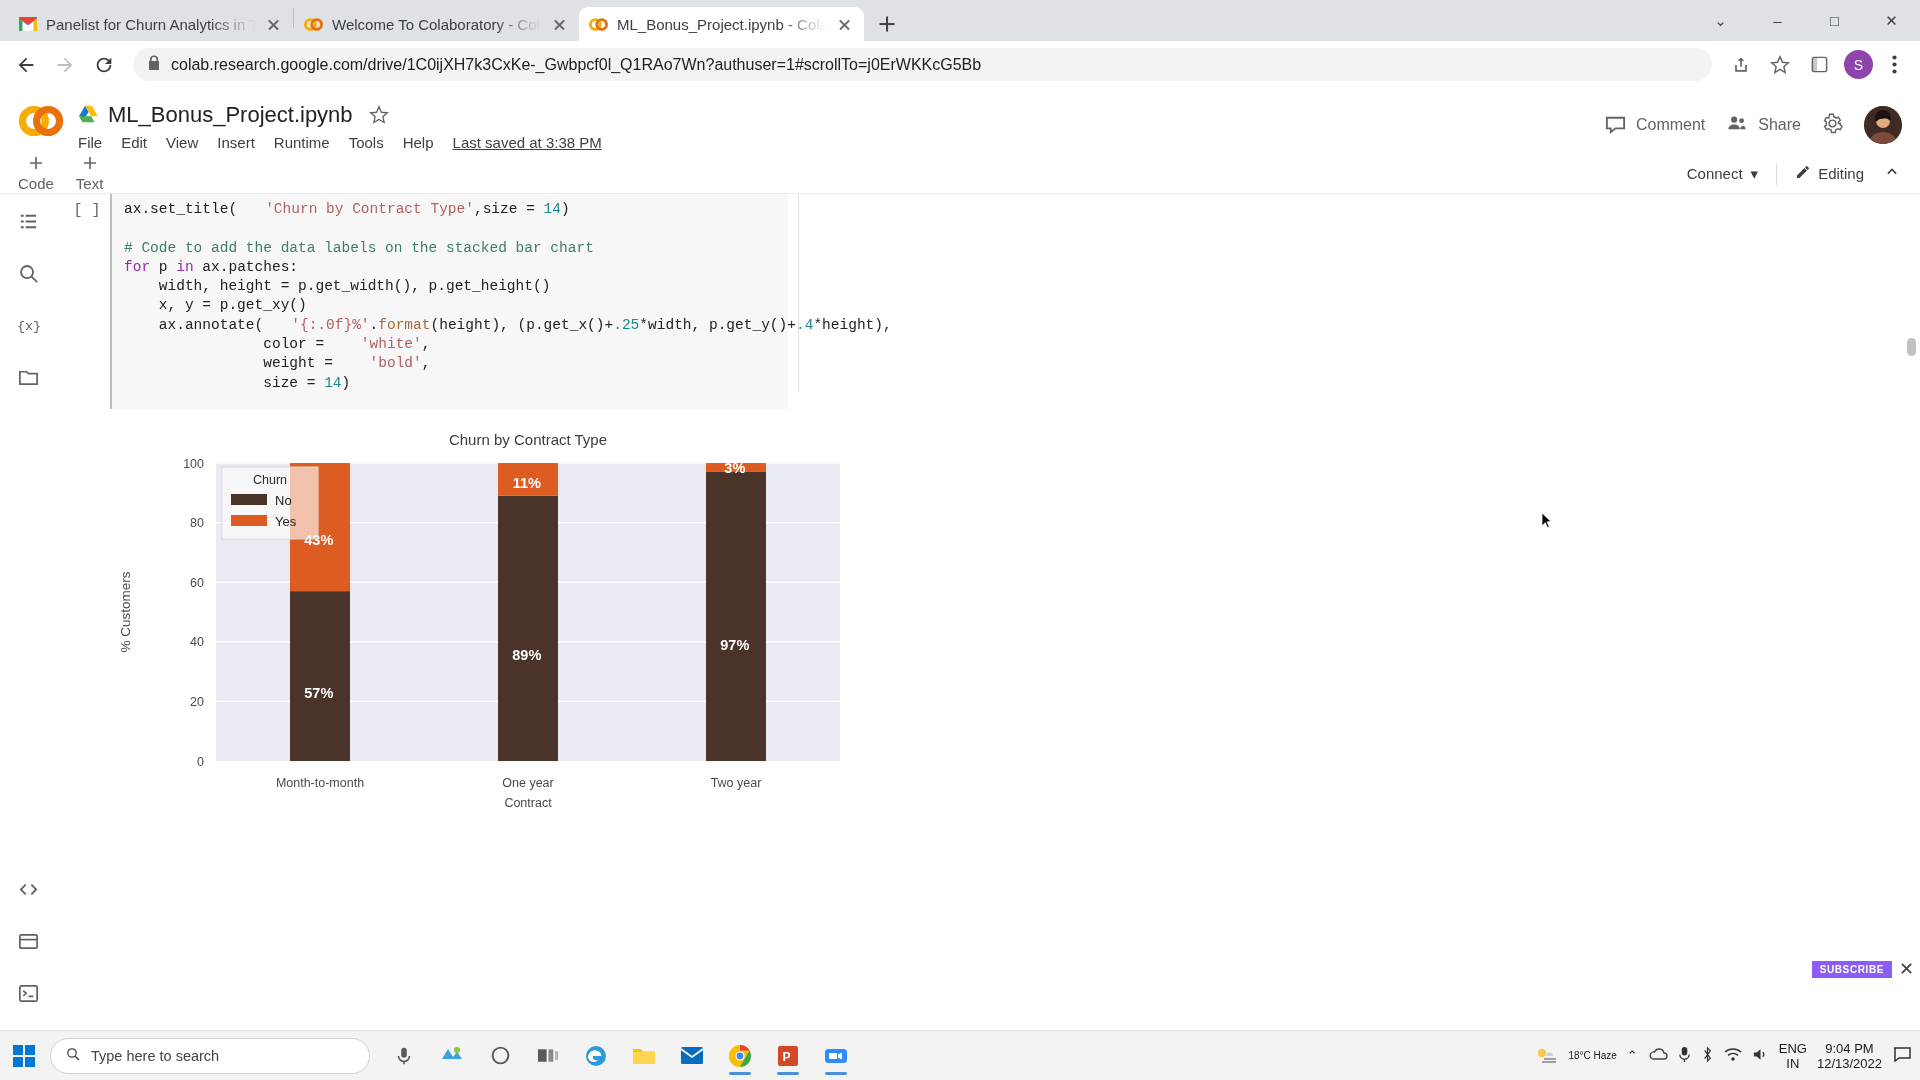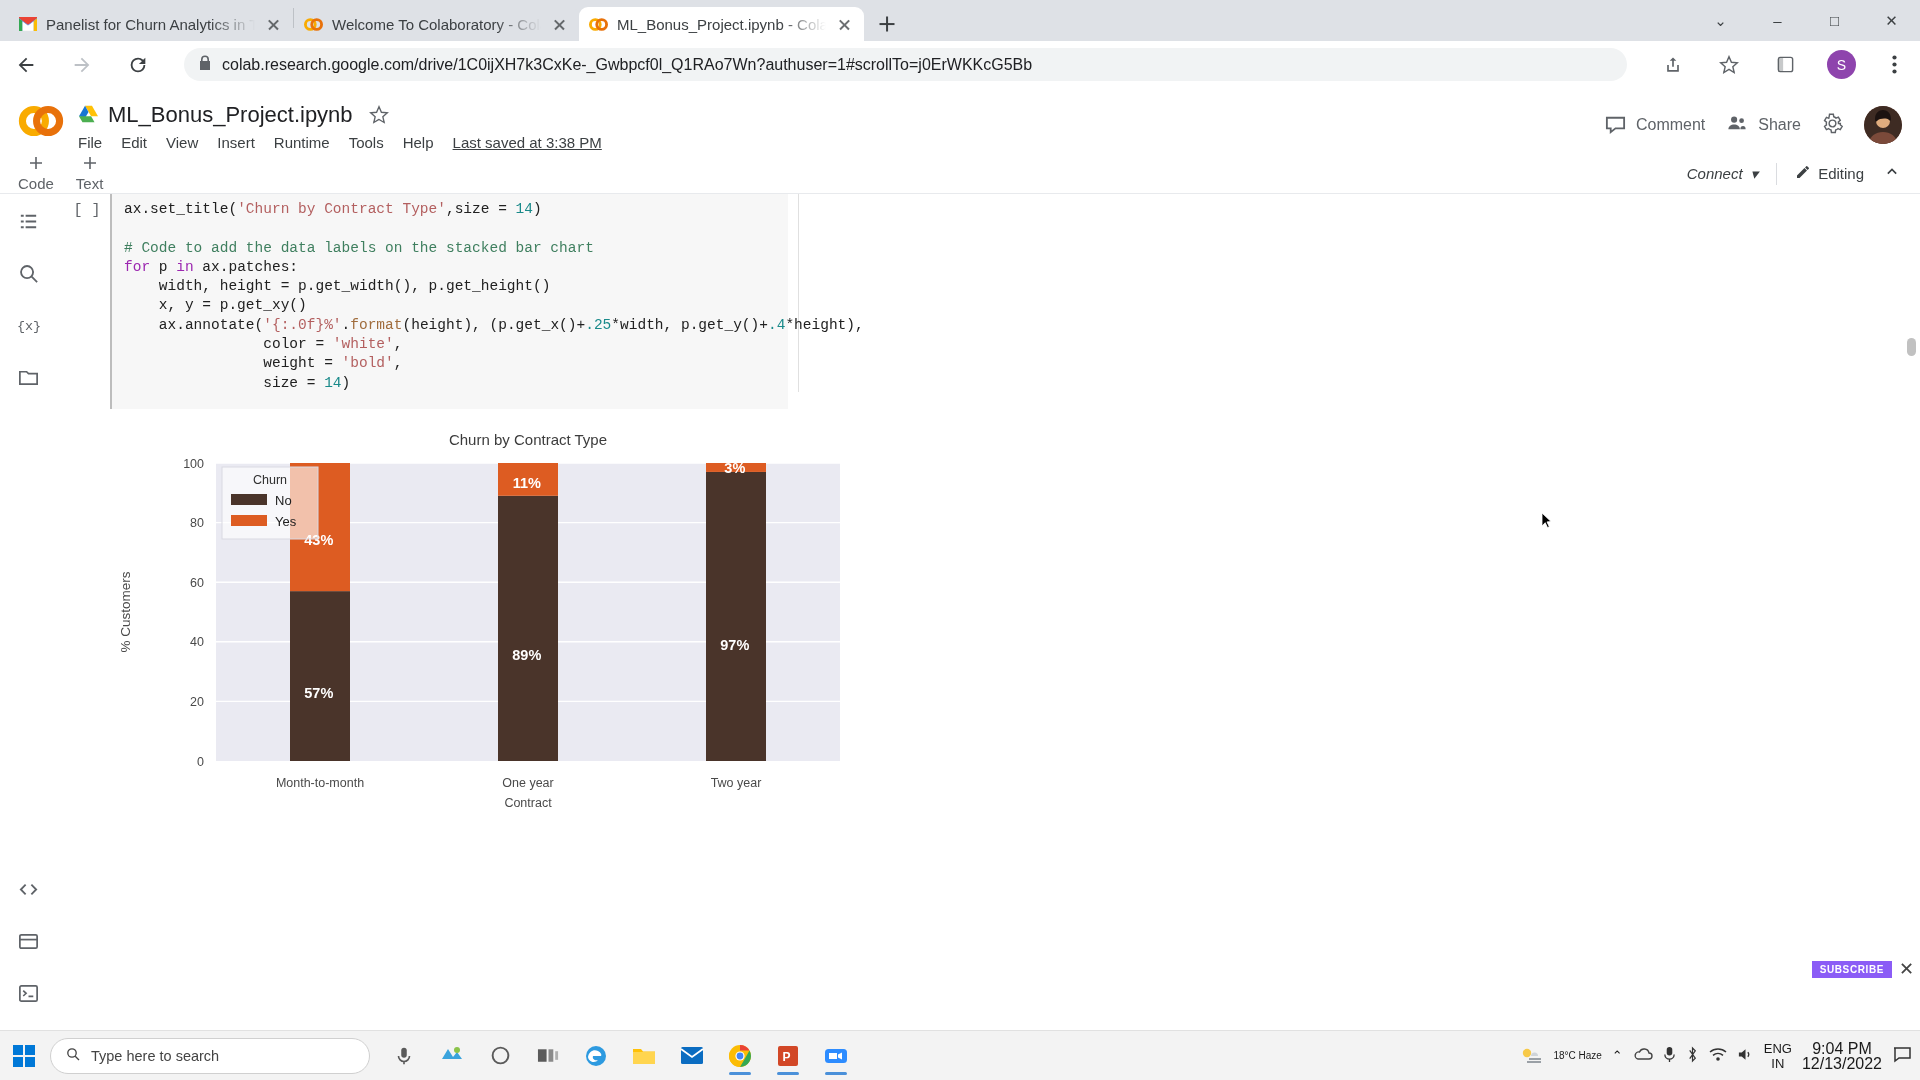--- a/index.html
+++ b/index.html
@@ -40,21 +40,21 @@
     content: ""; position: absolute; background: #3c4043; left: 50%; top: 50%;
   }
   .newtab::before { width: 15px; height: 1.9px; transform: translate(-50%,-50%); }
   .newtab::after { width: 1.9px; height: 15px; transform: translate(-50%,-50%); }
 
   .wincontrols { position: absolute; right: 0; top: 0; height: 41px; display: flex; align-items: center; }
   .wc { width: 57px; height: 41px; display: flex; align-items: center; justify-content: center; }
   .wc-glyph { font-size: 15px; color: #3c4043; line-height: 1; }
 
   
-  .toolbar { height: 47px; background: #ffffff; display: flex; align-items: center; padding: 0 8px; gap: 20px; }
+  .toolbar { height: 47px; background: #ffffff; display: flex; align-items: center; padding: 0 8px; gap: 3px; }
   .tb-btn { width: 36px; height: 36px; display: flex; align-items: center; justify-content: center; border-radius: 50%; }
   .omnibox {
     flex: 1; height: 33px; background: #f1f3f4; border-radius: 17px;
     display: flex; align-items: center; padding: 0 14px; gap: 10px; margin: 0 8px;
     font-size: 16px; color: #202124; overflow: hidden;
   }
   .omni-url { white-space: nowrap; overflow: hidden; text-overflow: clip; }
   .avatar-btn {
     width: 29px; height: 29px; border-radius: 50%; background: #8e44ad; color: #fff;
     display: flex; align-items: center; justify-content: center; font-size: 14px; margin-left: 4px;
@@ -73,40 +73,40 @@
   .menurow { display: flex; align-items: center; gap: 19px; margin-top: 6px; font-size: 15px; color: #3c4043; text-align: right; }
   .menurow .saved { text-decoration: underline; color: #3c4043; }
 
   .header-right { position: absolute; right: 18px; top: 18px; display: flex; align-items: center; gap: 20px; }
   .hr-item { display: flex; align-items: center; gap: 9px; font-size: 16px; color: #5f6368; }
   .hr-avatar { width: 38px; height: 38px; border-radius: 50%; background: #6d4c41; overflow: hidden; position: relative; }
 
   .cellbar { height: 40px; display: flex; align-items: center; padding: 0 18px; gap: 22px; position: relative; border-bottom: 1px solid #e8eaed; }
   .addbtn { font-size: 15px; color: #5f6368; display: flex; align-items: center; gap: 5px; flex-direction: column; }
   .cellbar-right { position: absolute; right: 18px; display: flex; align-items: center; gap: 18px; }
-  .connect-btn { display: flex; align-items: center; gap: 8px; font-size: 15px; color: #3c4043; font-style: italic; }
+  .connect-btn { display: flex; align-items: center; gap: 8px; font-size: 15px; color: #3c4043; }
   .vbar { width: 1px; height: 22px; background: #dadce0; }
   .editing-btn { display: flex; align-items: center; gap: 7px; font-size: 15px; color: #3c4043; }
 
   .body-area { display: flex; height: 836px; }
   .left-rail { width: 56px; flex: 0 0 56px; padding-top: 14px; display: flex; flex-direction: column; align-items: center; gap: 26px; }
   .rail-icon { width: 26px; height: 26px; display: flex; align-items: center; justify-content: center; color: #5f6368; }
   .rail-bottom { margin-top: auto; display: flex; flex-direction: column; align-items: center; gap: 26px; padding-bottom: 24px; }
 
   .notebook { flex: 1; position: relative; padding-left: 8px; }
 
   .codecell { display: flex; position: relative; }
   .gutter { width: 46px; flex: 0 0 46px; padding-top: 8px; text-align: center; font-size: 15px; color: #5f6368; font-family: "Liberation Mono", monospace; }
   .codebox {
     width: 678px; background: #f7f7f7; border-left: 2px solid #bdbdbd;
     padding: 6px 12px 16px 12px;
     font-family: "Liberation Mono", monospace; font-size: 14.5px; line-height: 19.3px;
     color: #212121; white-space: pre;
   }
-  .tok-str { color: #b35f5f; }
+  .tok-str { color: #b35f5f; margin-left: 28px; }
   .tok-com { color: #3f7f5f; }
   .tok-kw  { color: #9c27b0; }
   .tok-num { color: #1a8a8a; }
   .tok-fn  { color: #a06c3c; }
 
   .output { padding-top: 18px; }
   .chart-wrap { position: relative; width: 800px; margin-left: 44px; }
 
   .topline { position: absolute; left: 742px; top: 0; width: 1px; height: 198px; background: #e0e0e0; }
 
@@ -120,21 +120,21 @@
   }
   .tb-icons { display: flex; align-items: center; gap: 8px; margin-left: 14px; }
   .tb-icon { width: 40px; height: 40px; display: flex; align-items: center; justify-content: center; position: relative; }
   .tb-icon.running::after {
     content: ""; position: absolute; bottom: 1px; left: 50%; transform: translateX(-50%);
     width: 22px; height: 3px; border-radius: 2px; background: #4a90d9;
   }
   .tray { position: absolute; right: 0; display: flex; align-items: center; gap: 10px; padding-right: 8px; font-size: 13px; color: #1a1a1a; }
   .tray-weather { display: flex; align-items: center; gap: 8px; font-size: 10px; }
   .tray-lang { text-align: center; line-height: 15px; font-size: 13px; }
-  .tray-clock { text-align: center; line-height: 15px; font-size: 16px; }
+  .tray-clock { text-align: center; line-height: 15px; font-size: 13px; }
 
   .subscribe-badge {
     position: absolute; right: 28px; bottom: 52px; background: #8b5cf6; color: #fff;
     font-size: 10px; letter-spacing: .6px; padding: 3px 8px; font-weight: bold;
   }
   .close-x { position: absolute; right: 6px; bottom: 50px; font-size: 18px; color: #444; }
 
   .scroll-track { position: absolute; right: 2px; top: 0; width: 12px; height: 100%; }
   .scroll-thumb { position: absolute; right: 2px; top: 250px; width: 9px; height: 18px; background: #c1c1c1; border-radius: 5px; }
 

